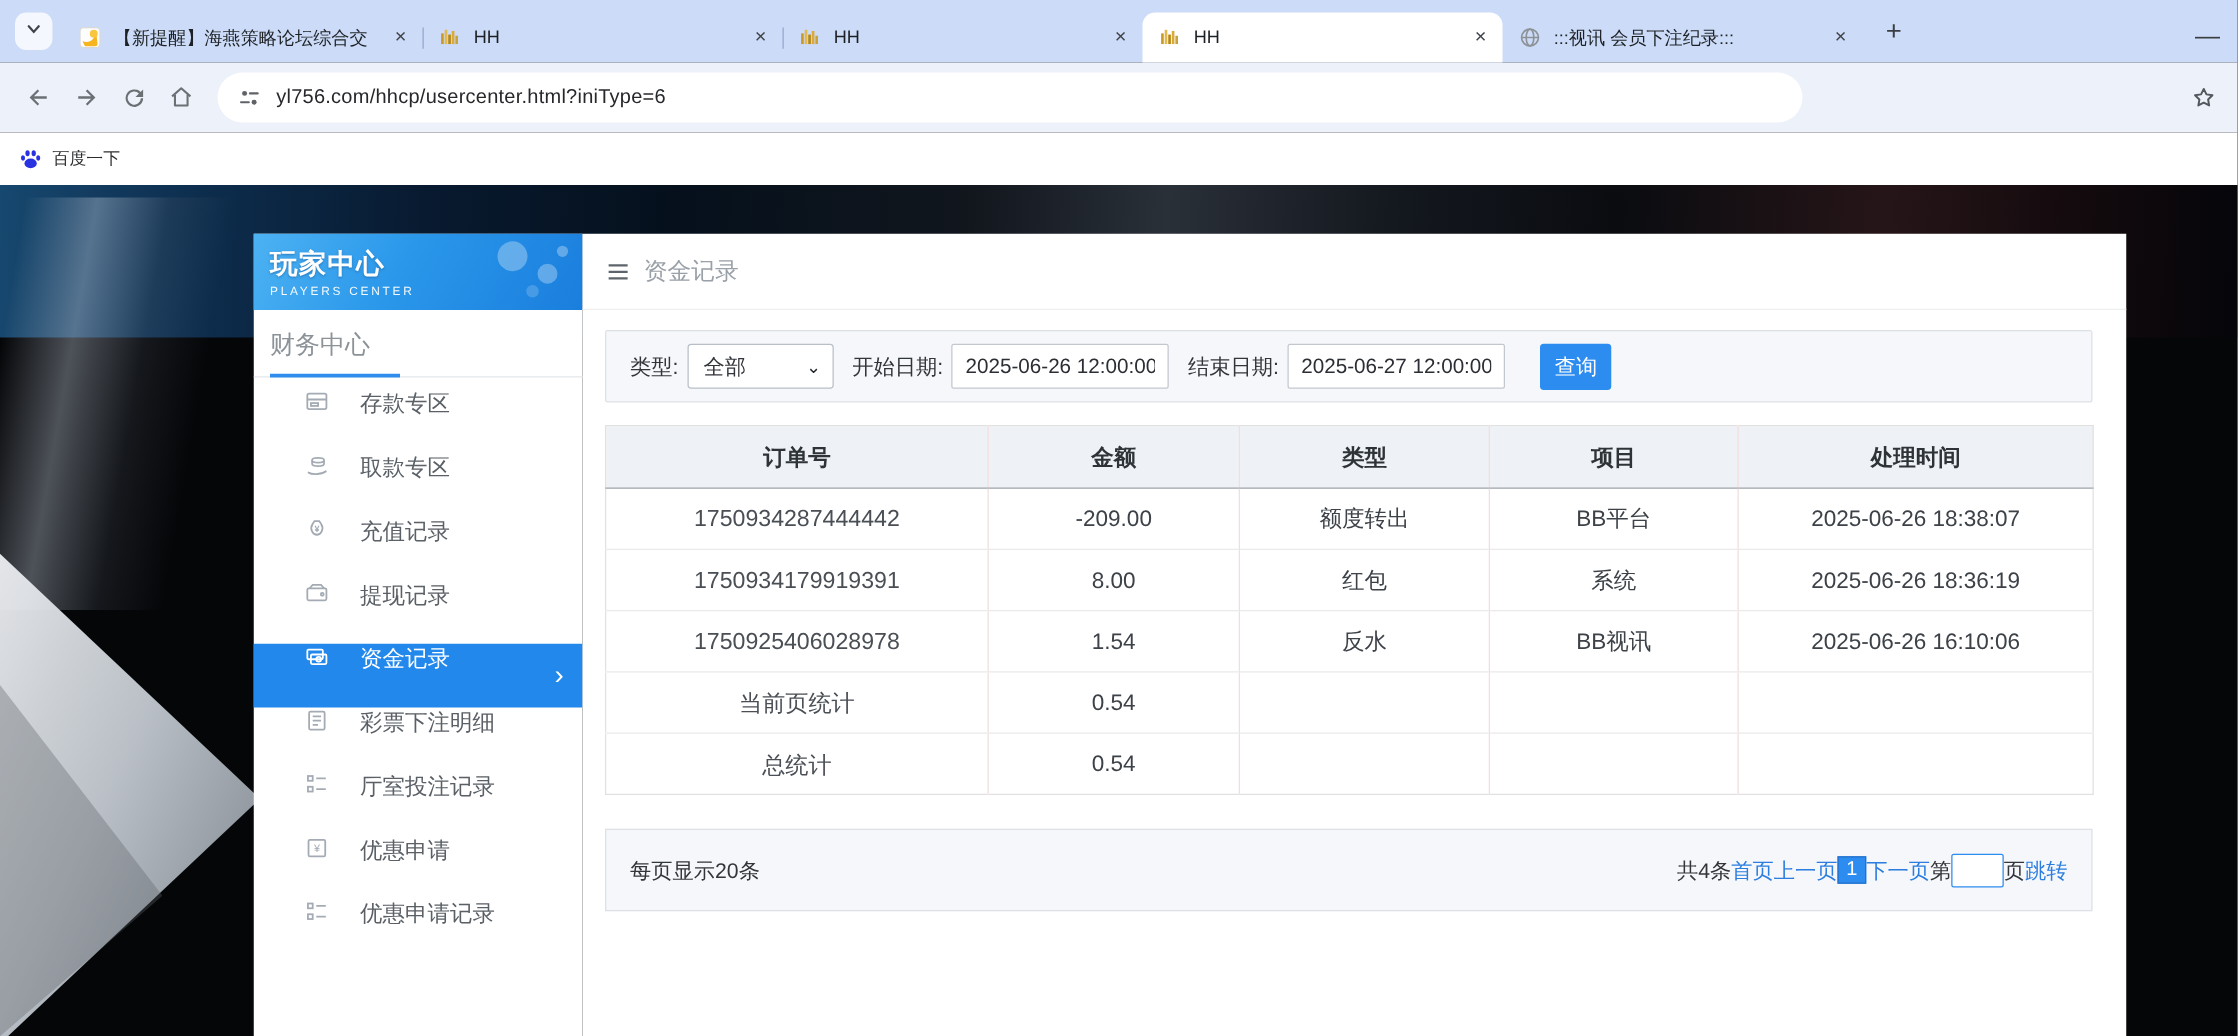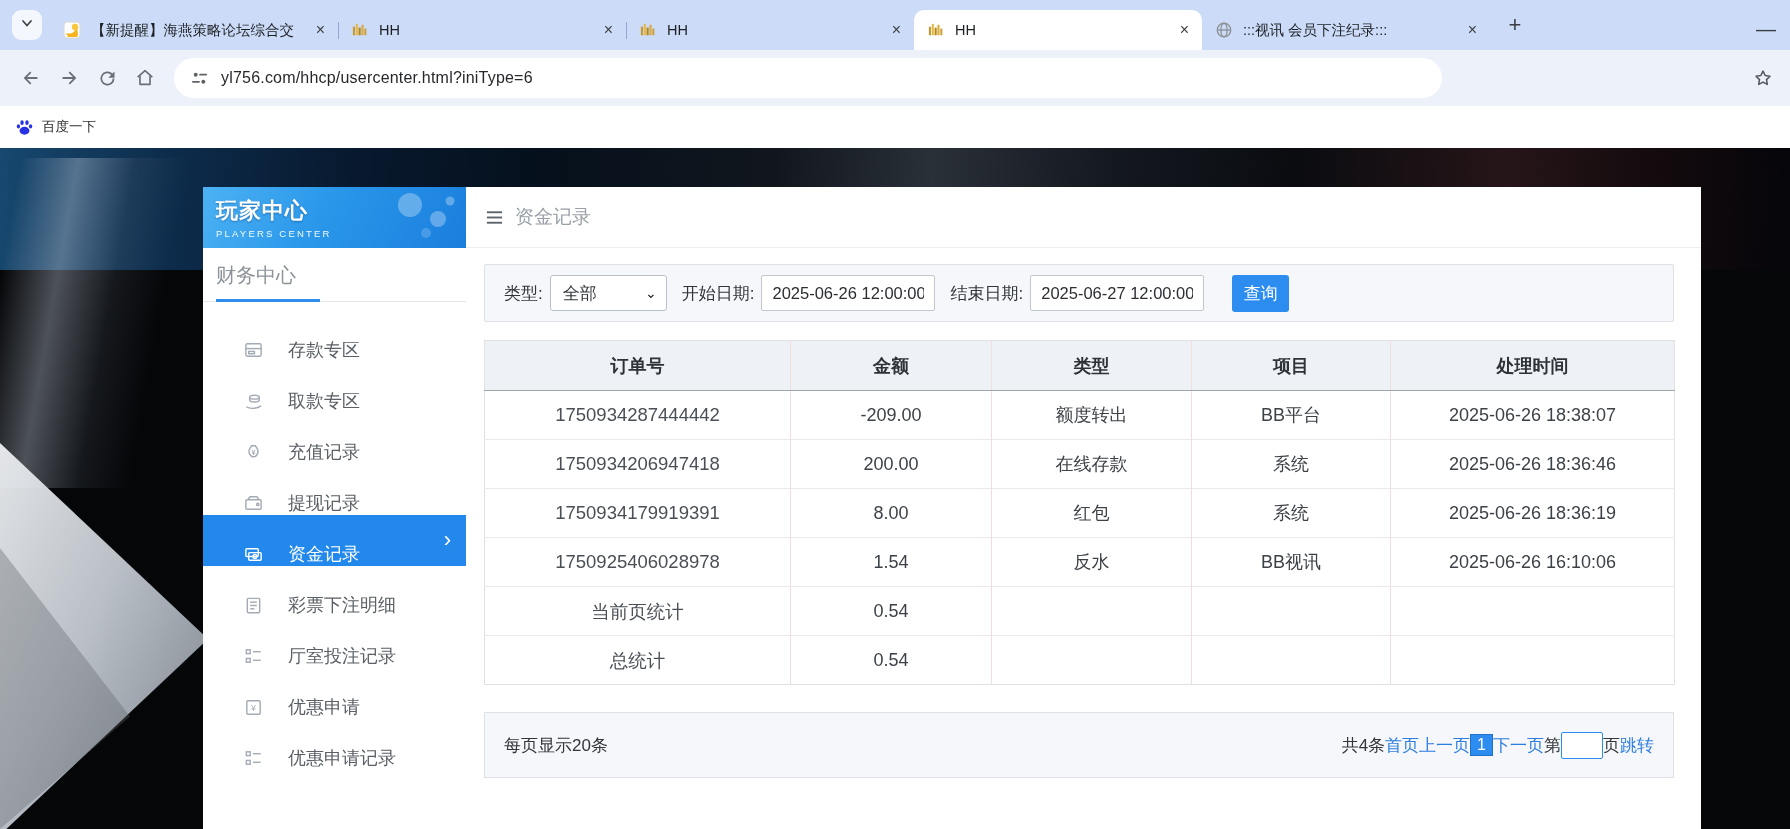--- a/index.html
+++ b/index.html
@@ -51,21 +51,21 @@
   .sidebar { position:absolute; left:203px; top:39px; width:263px; bottom:0; background:#ffffff; }
   .sb-head { height:61px; background:linear-gradient(118deg,#4cb2f3 0%,#2a97ea 45%,#1a7edd 100%);
              color:#fff; padding:9px 0 0 13px; position:relative; overflow:hidden; }
   .sb-title { font-size:22px; font-weight:bold; letter-spacing:1px; text-shadow:0 1px 2px rgba(0,30,80,.35); }
   .sb-sub { font-size:9.5px; letter-spacing:2.2px; margin-top:2px; opacity:.95; }
   .sb-deco { position:absolute; right:4px; top:2px; }
   .sb-sechead { padding:14px 13px 0; font-size:20px; color:#8b9298; }
   .sb-secline { border-bottom:1px solid #e4e7ea; position:relative; margin-top:12px; }
   .sb-secline i { position:absolute; left:13px; bottom:-1px; width:104px; height:3px; background:#2e8ded; }
   .sb-menu { padding-top:9px; }
-  .sb-item { height:51px; display:flex; align-items:flex-end; padding-left:40px; color:#5a6066; font-size:18px; position:relative; }
+  .sb-item { height:51px; display:flex; align-items:flex-start; padding-left:40px; color:#5a6066; font-size:18px; position:relative; }
   .sb-item .icn { width:22px; height:22px; margin-right:23px; color:#a4abb4; display:inline-flex; flex:none; }
   .sb-item.active { background:#2288ec; color:#ffffff; }
   .sb-item.active .icn { color:#ffffff; }
   .sb-arrow { position:absolute; right:15px; top:50%; transform:translateY(-54%); font-size:22px; color:#fff; }
 
   
   .content { position:absolute; left:466px; top:39px; width:1235px; bottom:0; background:#ffffff; }
   .c-head { height:61px; display:flex; align-items:center; padding-left:19px;
             border-bottom:1px solid #edeff2; color:#99a0a7; font-size:19px; }
   .c-head .icn { margin-right:11px; display:inline-flex; color:#5d646b; }
@@ -393,27 +393,20 @@
         </thead>
       <tbody id="tbody">
           <tr>
             <td>1750934287444442</td>
             <td>-209.00</td>
             <td>额度转出</td>
             <td>BB平台</td>
             <td>2025-06-26 18:38:07</td>
           </tr>
           <tr>
-            <td>1750934206947418</td>
-            <td>200.00</td>
-            <td>在线存款</td>
-            <td>系统</td>
-            <td>2025-06-26 18:36:46</td>
-          </tr>
-          <tr>
             <td>1750934179919391</td>
             <td>8.00</td>
             <td>红包</td>
             <td>系统</td>
             <td>2025-06-26 18:36:19</td>
           </tr>
           <tr>
             <td>1750925406028978</td>
             <td>1.54</td>
             <td>反水</td>

